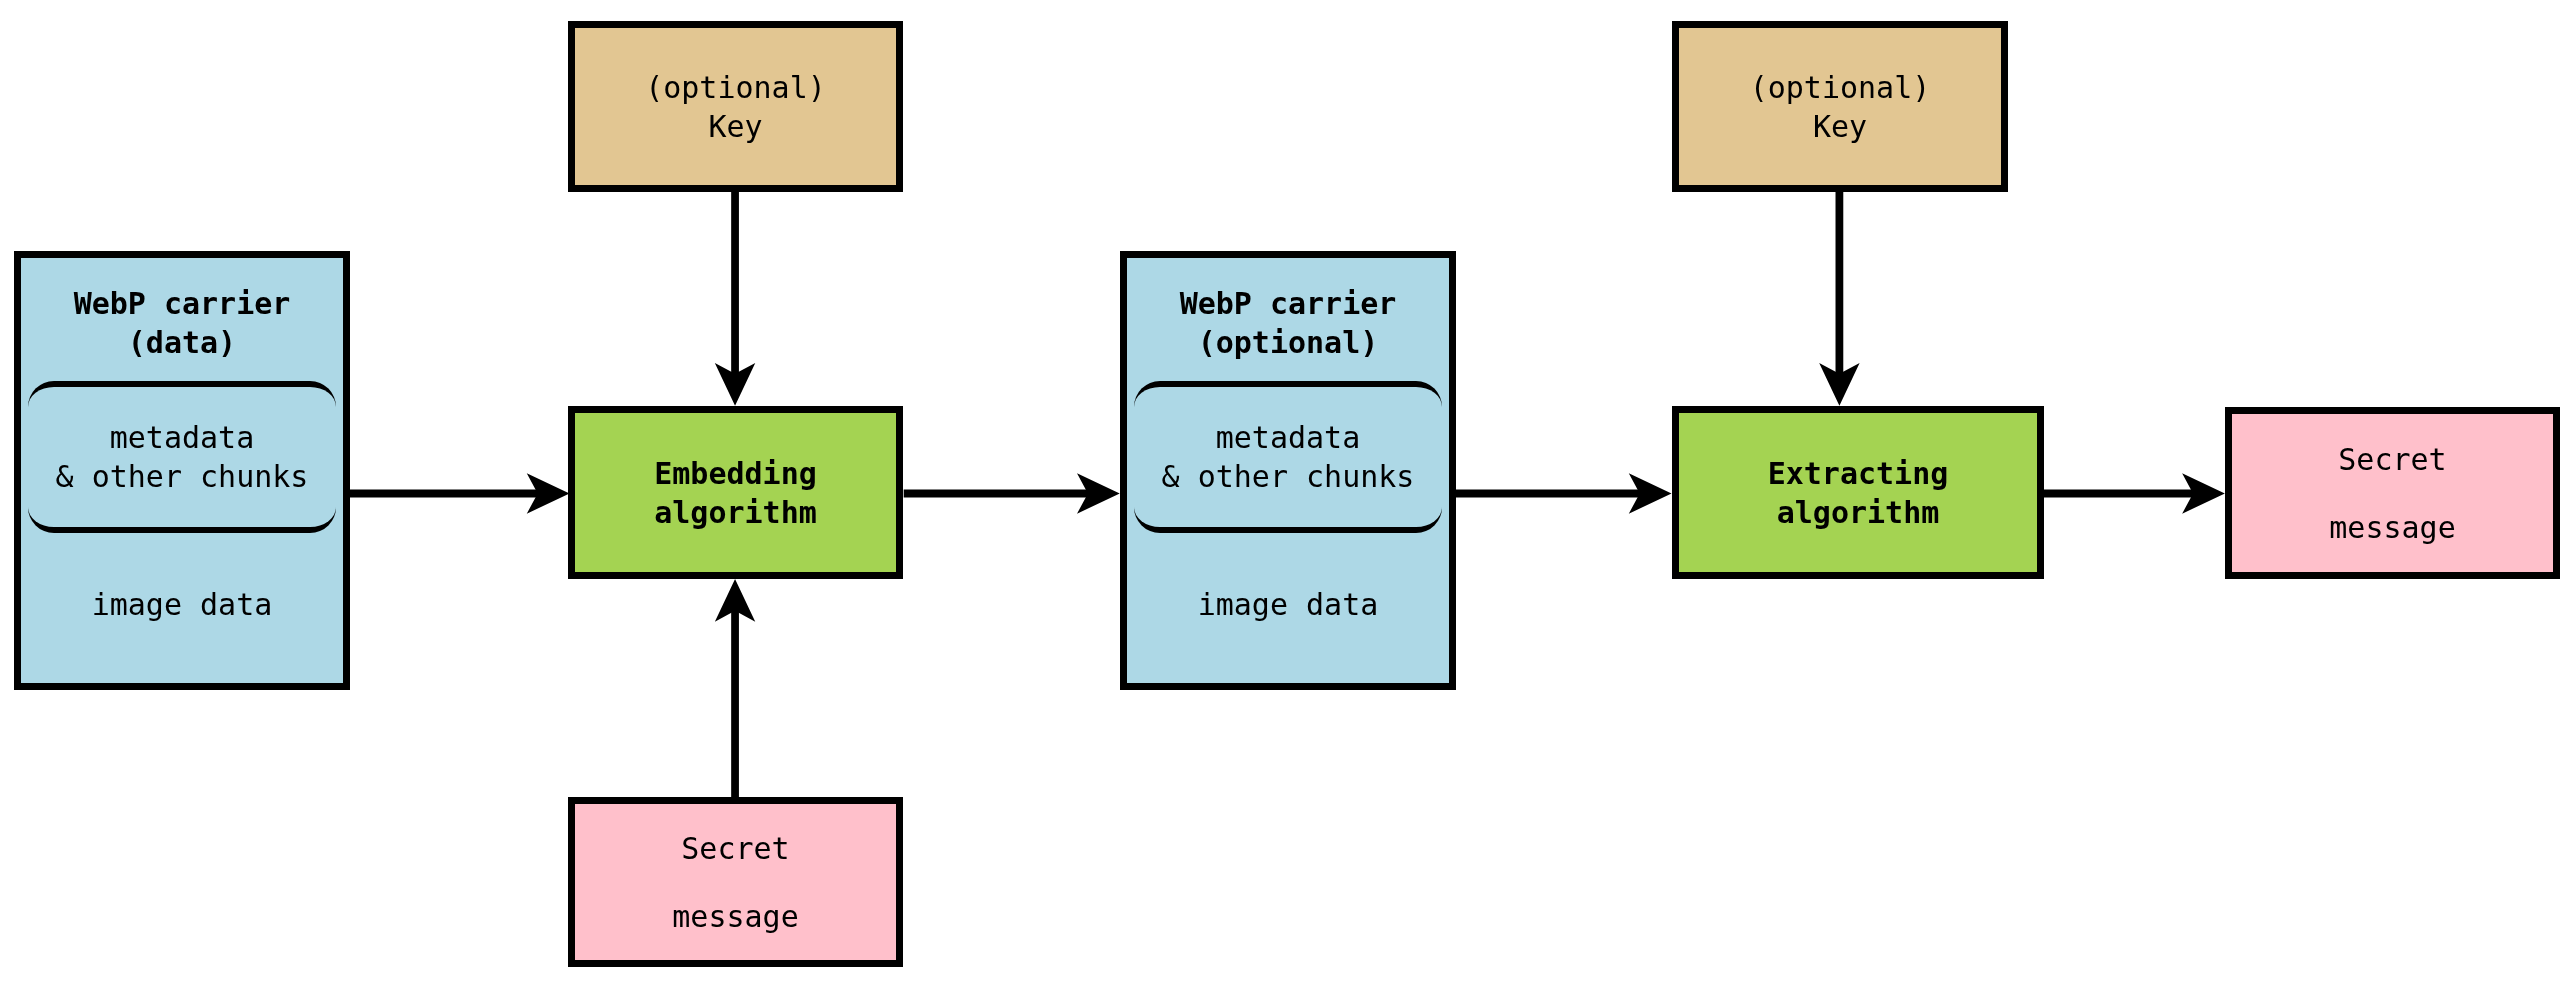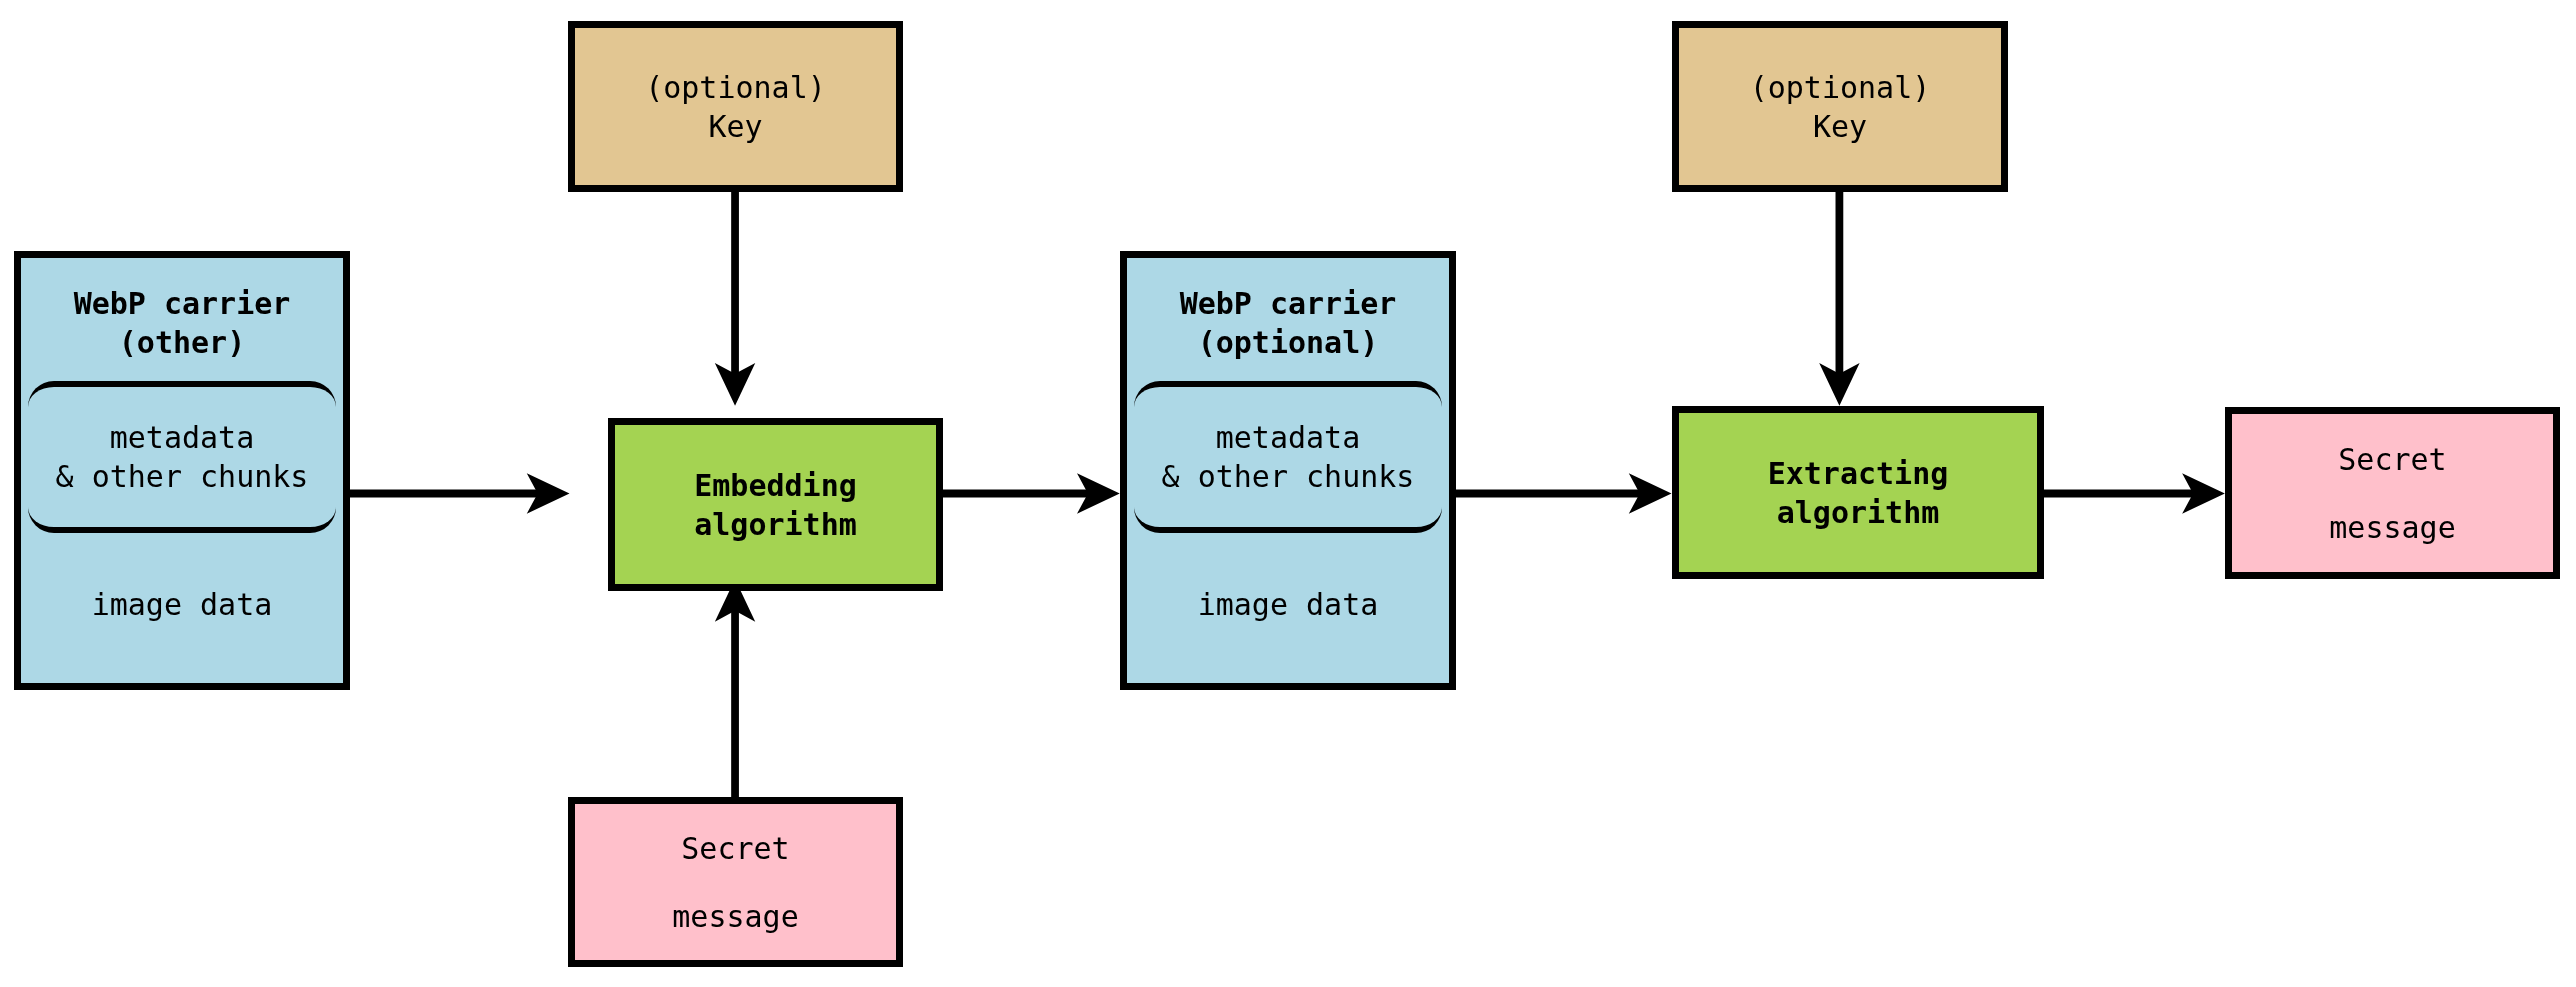--- a/index.html
+++ b/index.html
@@ -103,37 +103,37 @@
     </g>
     <g>
       <line x1="2583" y1="635" x2="2826" y2="635"></line>
       <polygon points="2862,635 2807,609 2821,635 2807,661"></polygon>
     </g>
   </svg>
 
   <div class="node carrier fill-carrier" style="left:14px; top:251px; width:336px; height:439px;">
     <div class="sect header">
       <div class="tline">WebP carrier</div>
-      <div class="tline">(other)</div>
+      <div class="tline">(data)</div>
     </div>
     <div class="sect mid">
       <div class="tline">metadata</div>
       <div class="tline">&amp; other chunks</div>
     </div>
     <div class="sect img">
       <div class="tline">image data</div>
     </div>
   </div>
 
   <div class="node fill-key" style="left:568px; top:21px; width:335px; height:171px;">
     <div class="tline">(optional)</div>
     <div class="tline">Key</div>
   </div>
 
-  <div class="node bold fill-algo" style="left:568px; top:418px; width:335px; height:173px;margin-left:40px;">
+  <div class="node bold fill-algo" style="left:568px; top:406px; width:335px; height:173px;">
     <div class="tline">Embedding</div>
     <div class="tline">algorithm</div>
   </div>
 
   <div class="node fill-msg" style="left:568px; top:797px; width:335px; height:170px;">
     <div class="tline">Secret</div>
     <div class="tline">message</div>
   </div>
 
   <div class="node carrier fill-carrier" style="left:1120px; top:251px; width:336px; height:439px;">

